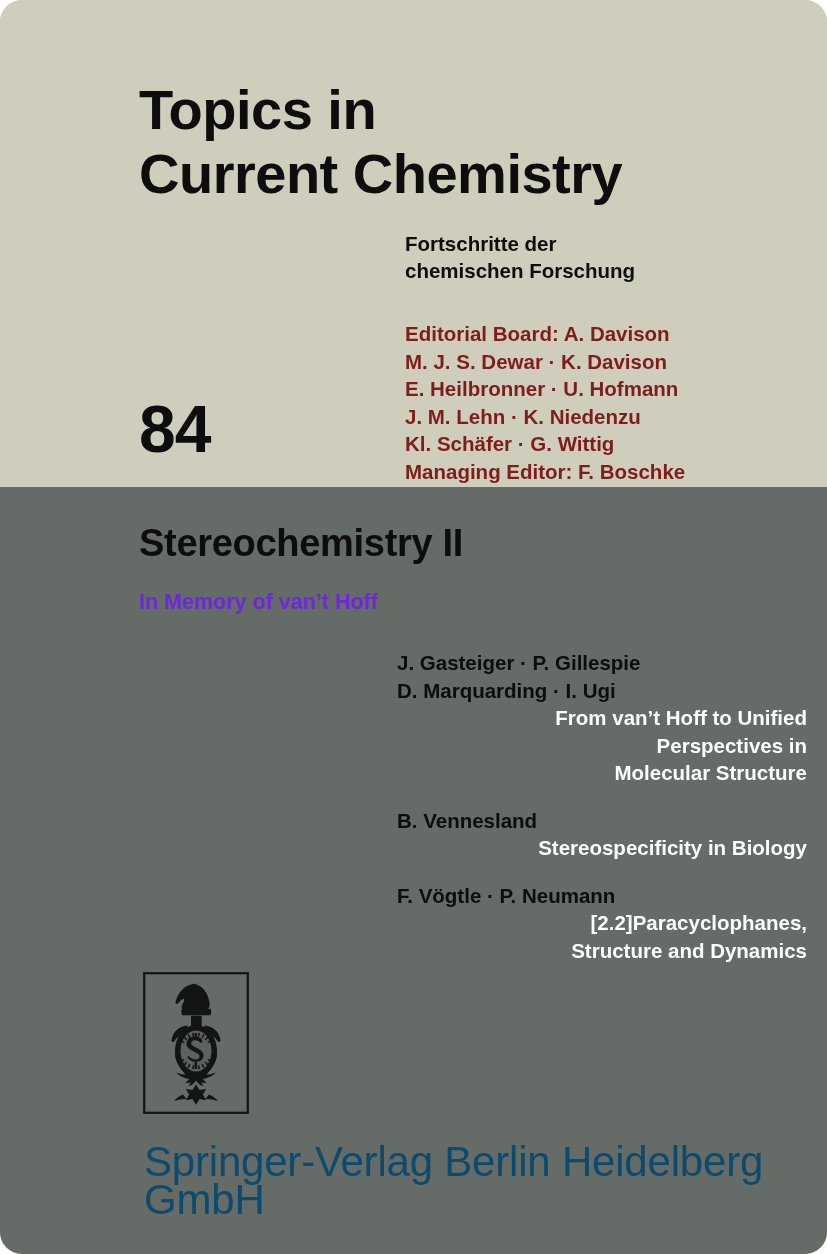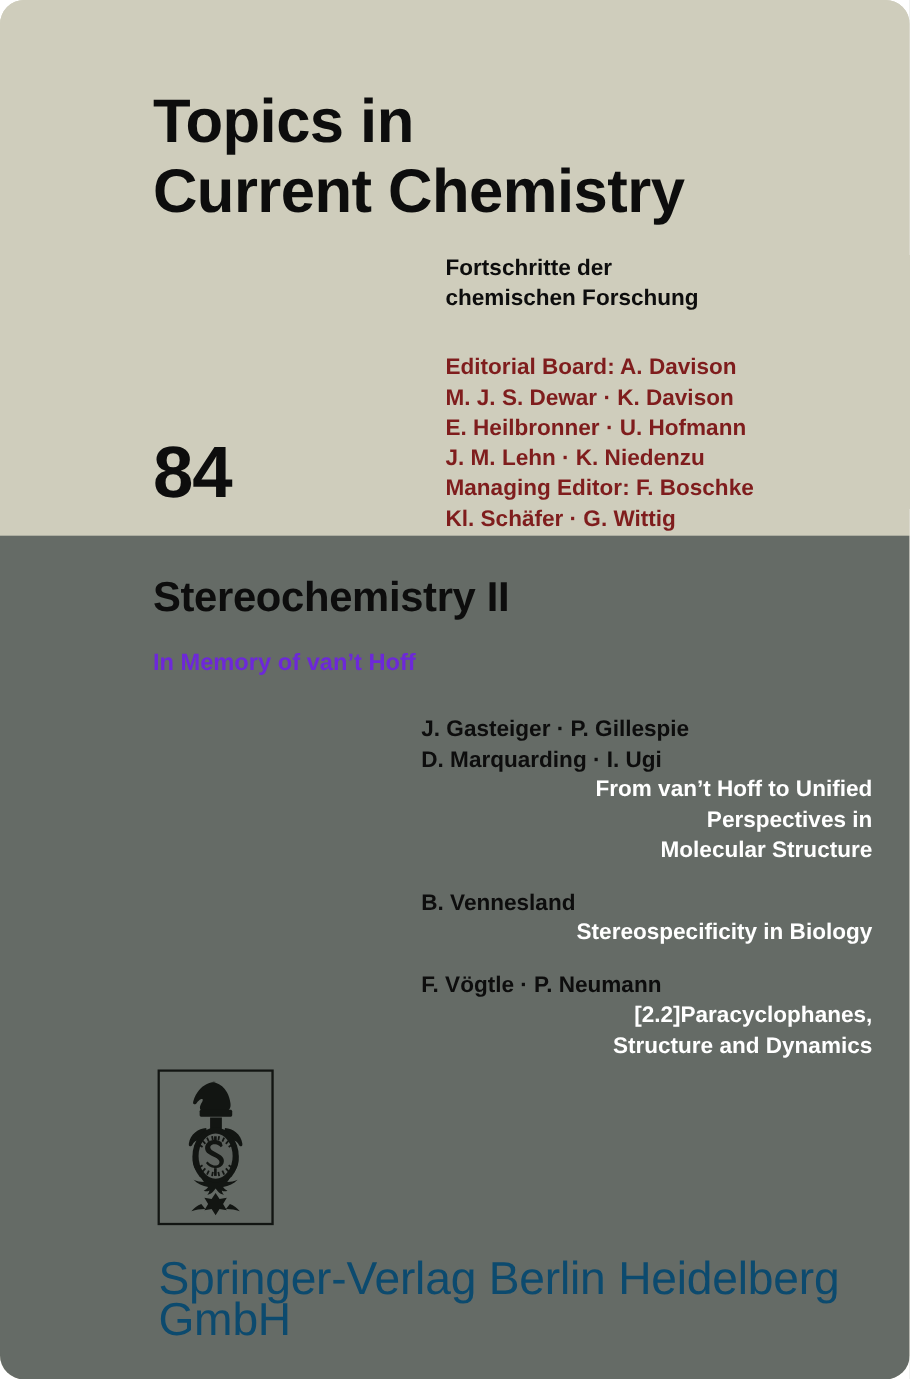--- a/index.html
+++ b/index.html
@@ -101,21 +101,21 @@
     left: 139px;
     top: 589px;
     font-size: 21.5px;
     font-weight: bold;
     line-height: 27px;
     color: #6d28d9;
   }
 
   .contributions {
     position: absolute;
-    left: 383px;
+    left: 397px;
     top: 649px;
     width: 410px;
   }
   .contrib-group { margin-bottom: 20px; }
   .contrib-group:last-child { margin-bottom: 12px; }
   .contrib-authors {
     font-size: 20.5px;
     font-weight: bold;
     line-height: 27.5px;
     color: #0d0d0d;
@@ -169,22 +169,22 @@
   <div class="german-subtitle">
     <span class="line">Fortschritte der</span>
     <span class="line">chemischen Forschung</span>
   </div>
 
   <div class="editorial-board">
     <span class="line">Editorial Board: A. Davison</span>
     <span class="line">M. J. S. Dewar · K. Davison</span>
     <span class="line">E. Heilbronner · U. Hofmann</span>
     <span class="line">J. M. Lehn · K. Niedenzu</span>
+    <span class="line">Kl. Schäfer · G. Wittig</span>
     <span class="line">Managing Editor: F. Boschke</span>
-    <span class="line">Kl. Schäfer · G. Wittig</span>
   </div>
 
   <div class="volume-number">84</div>
 
   <div class="book-title">Stereochemistry II</div>
   <div class="book-subtitle">In Memory of van’t Hoff</div>
 
   <div class="contributions">
 
     <div class="contrib-group">

